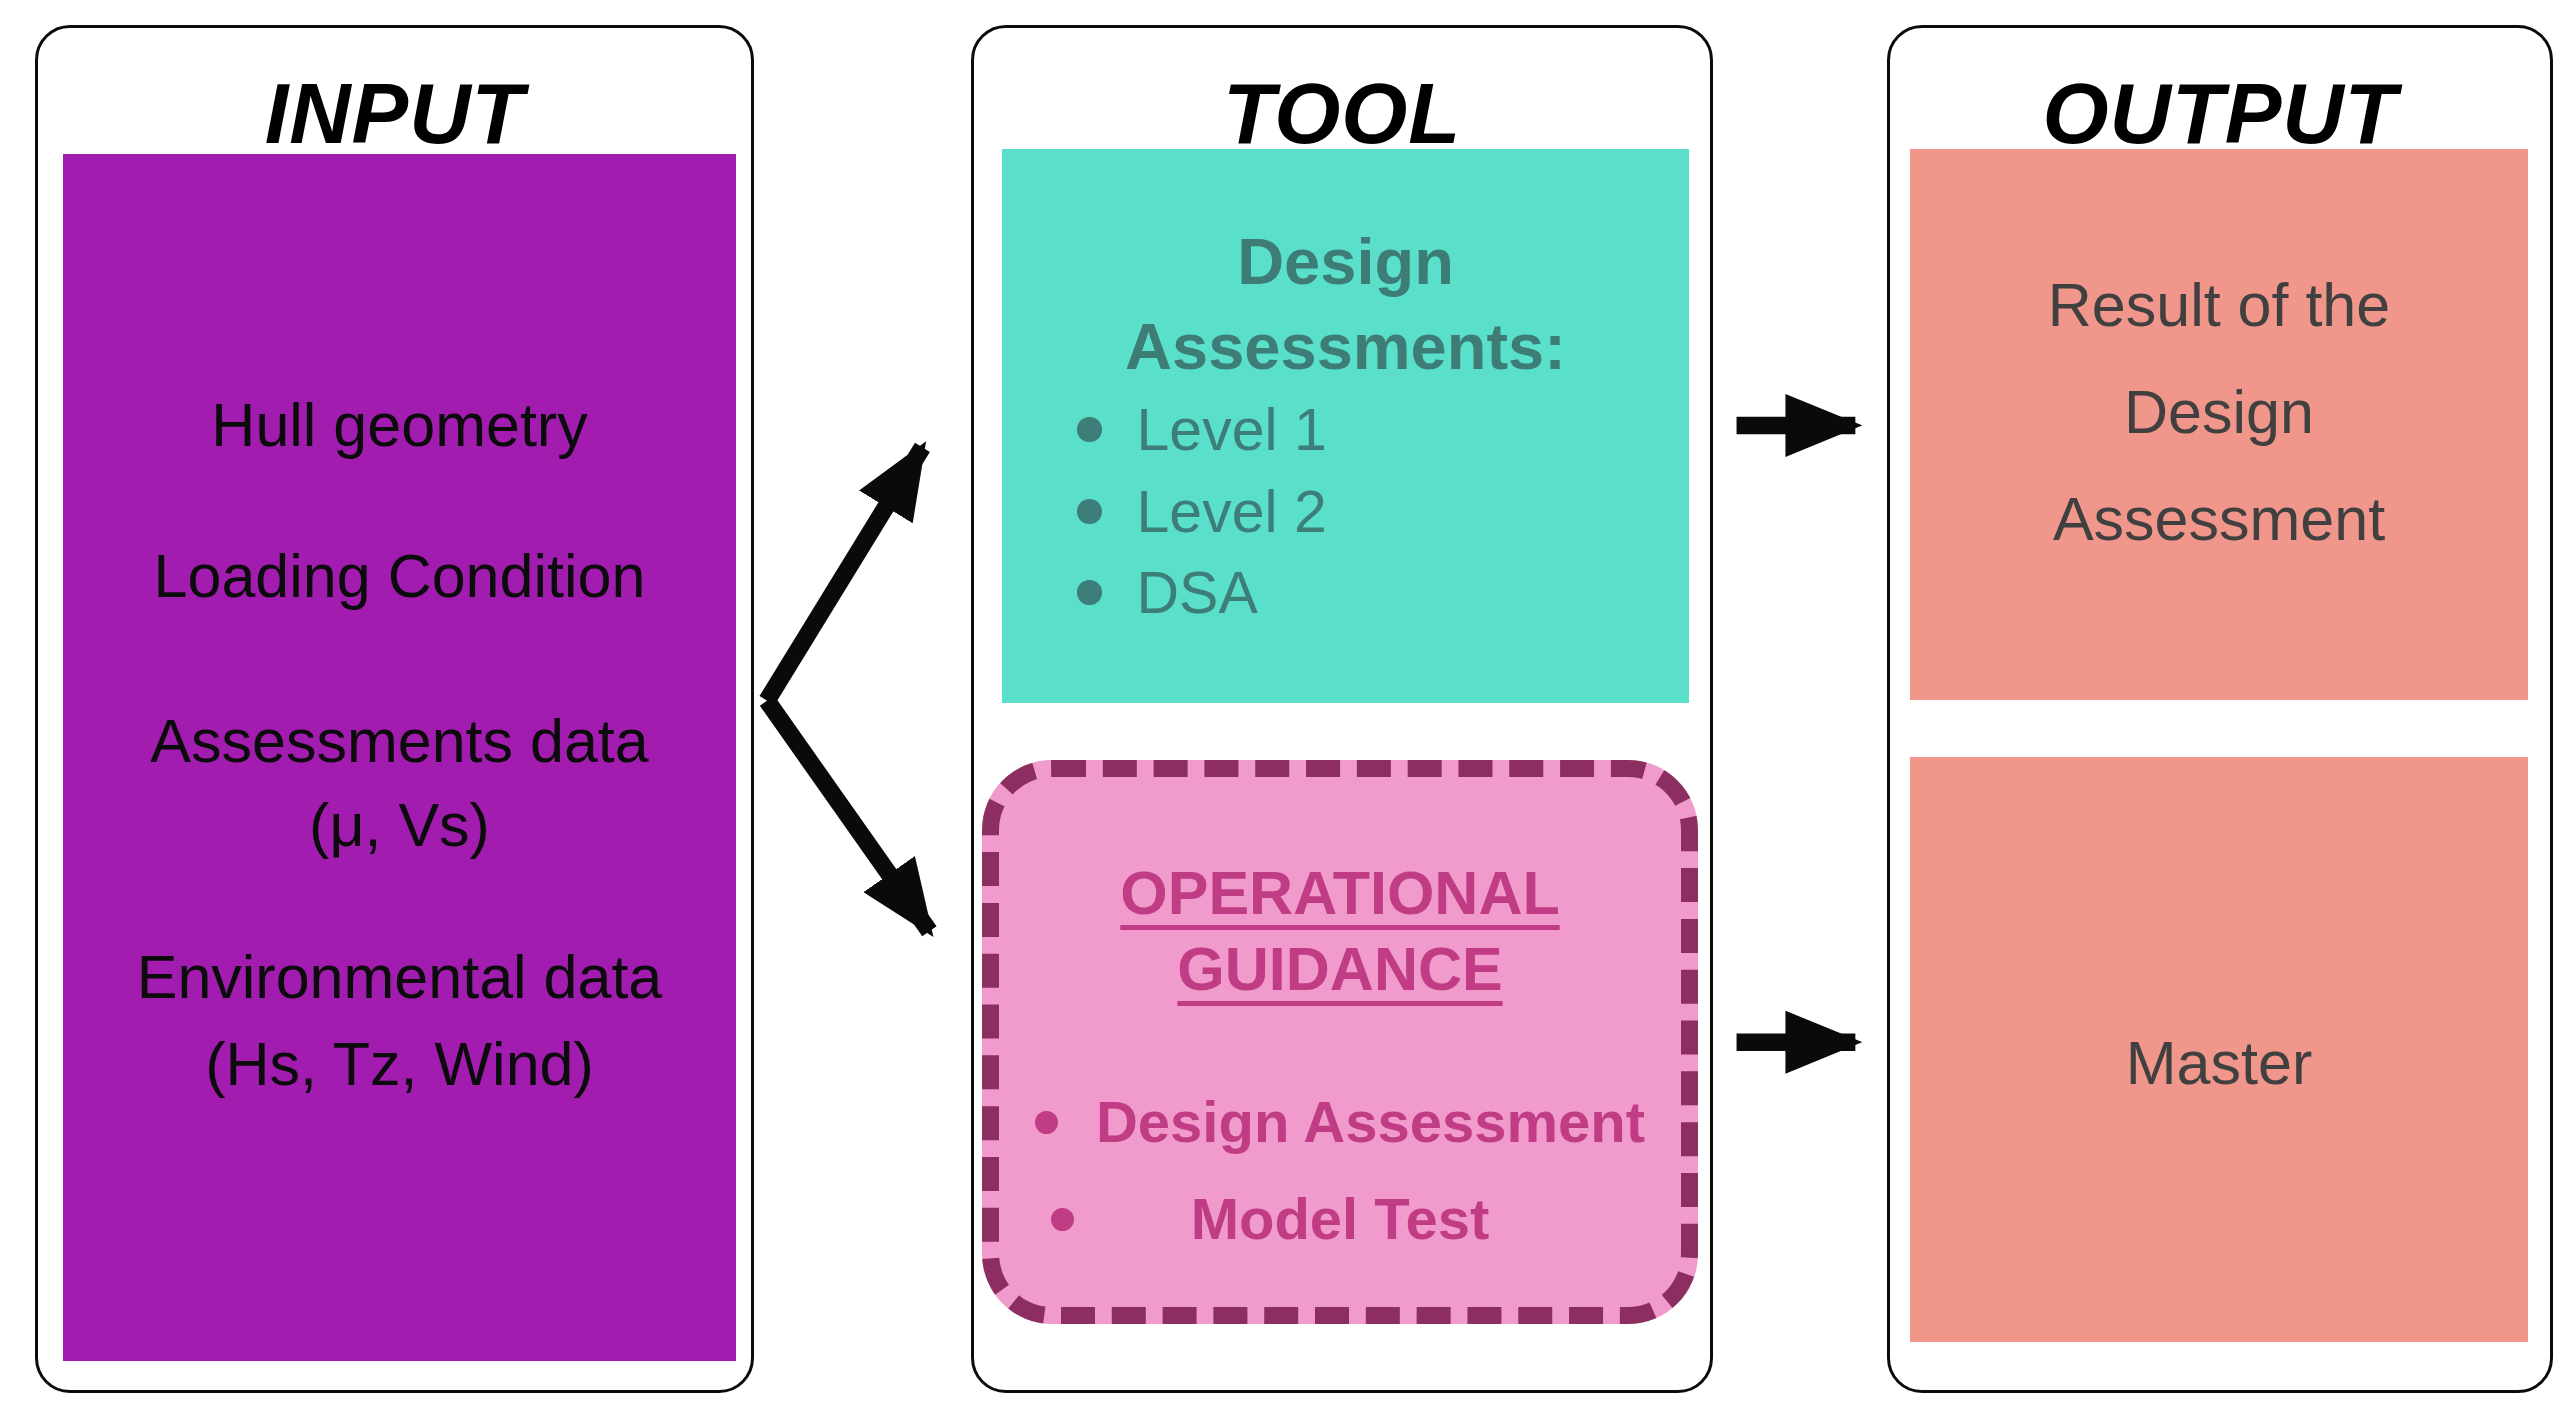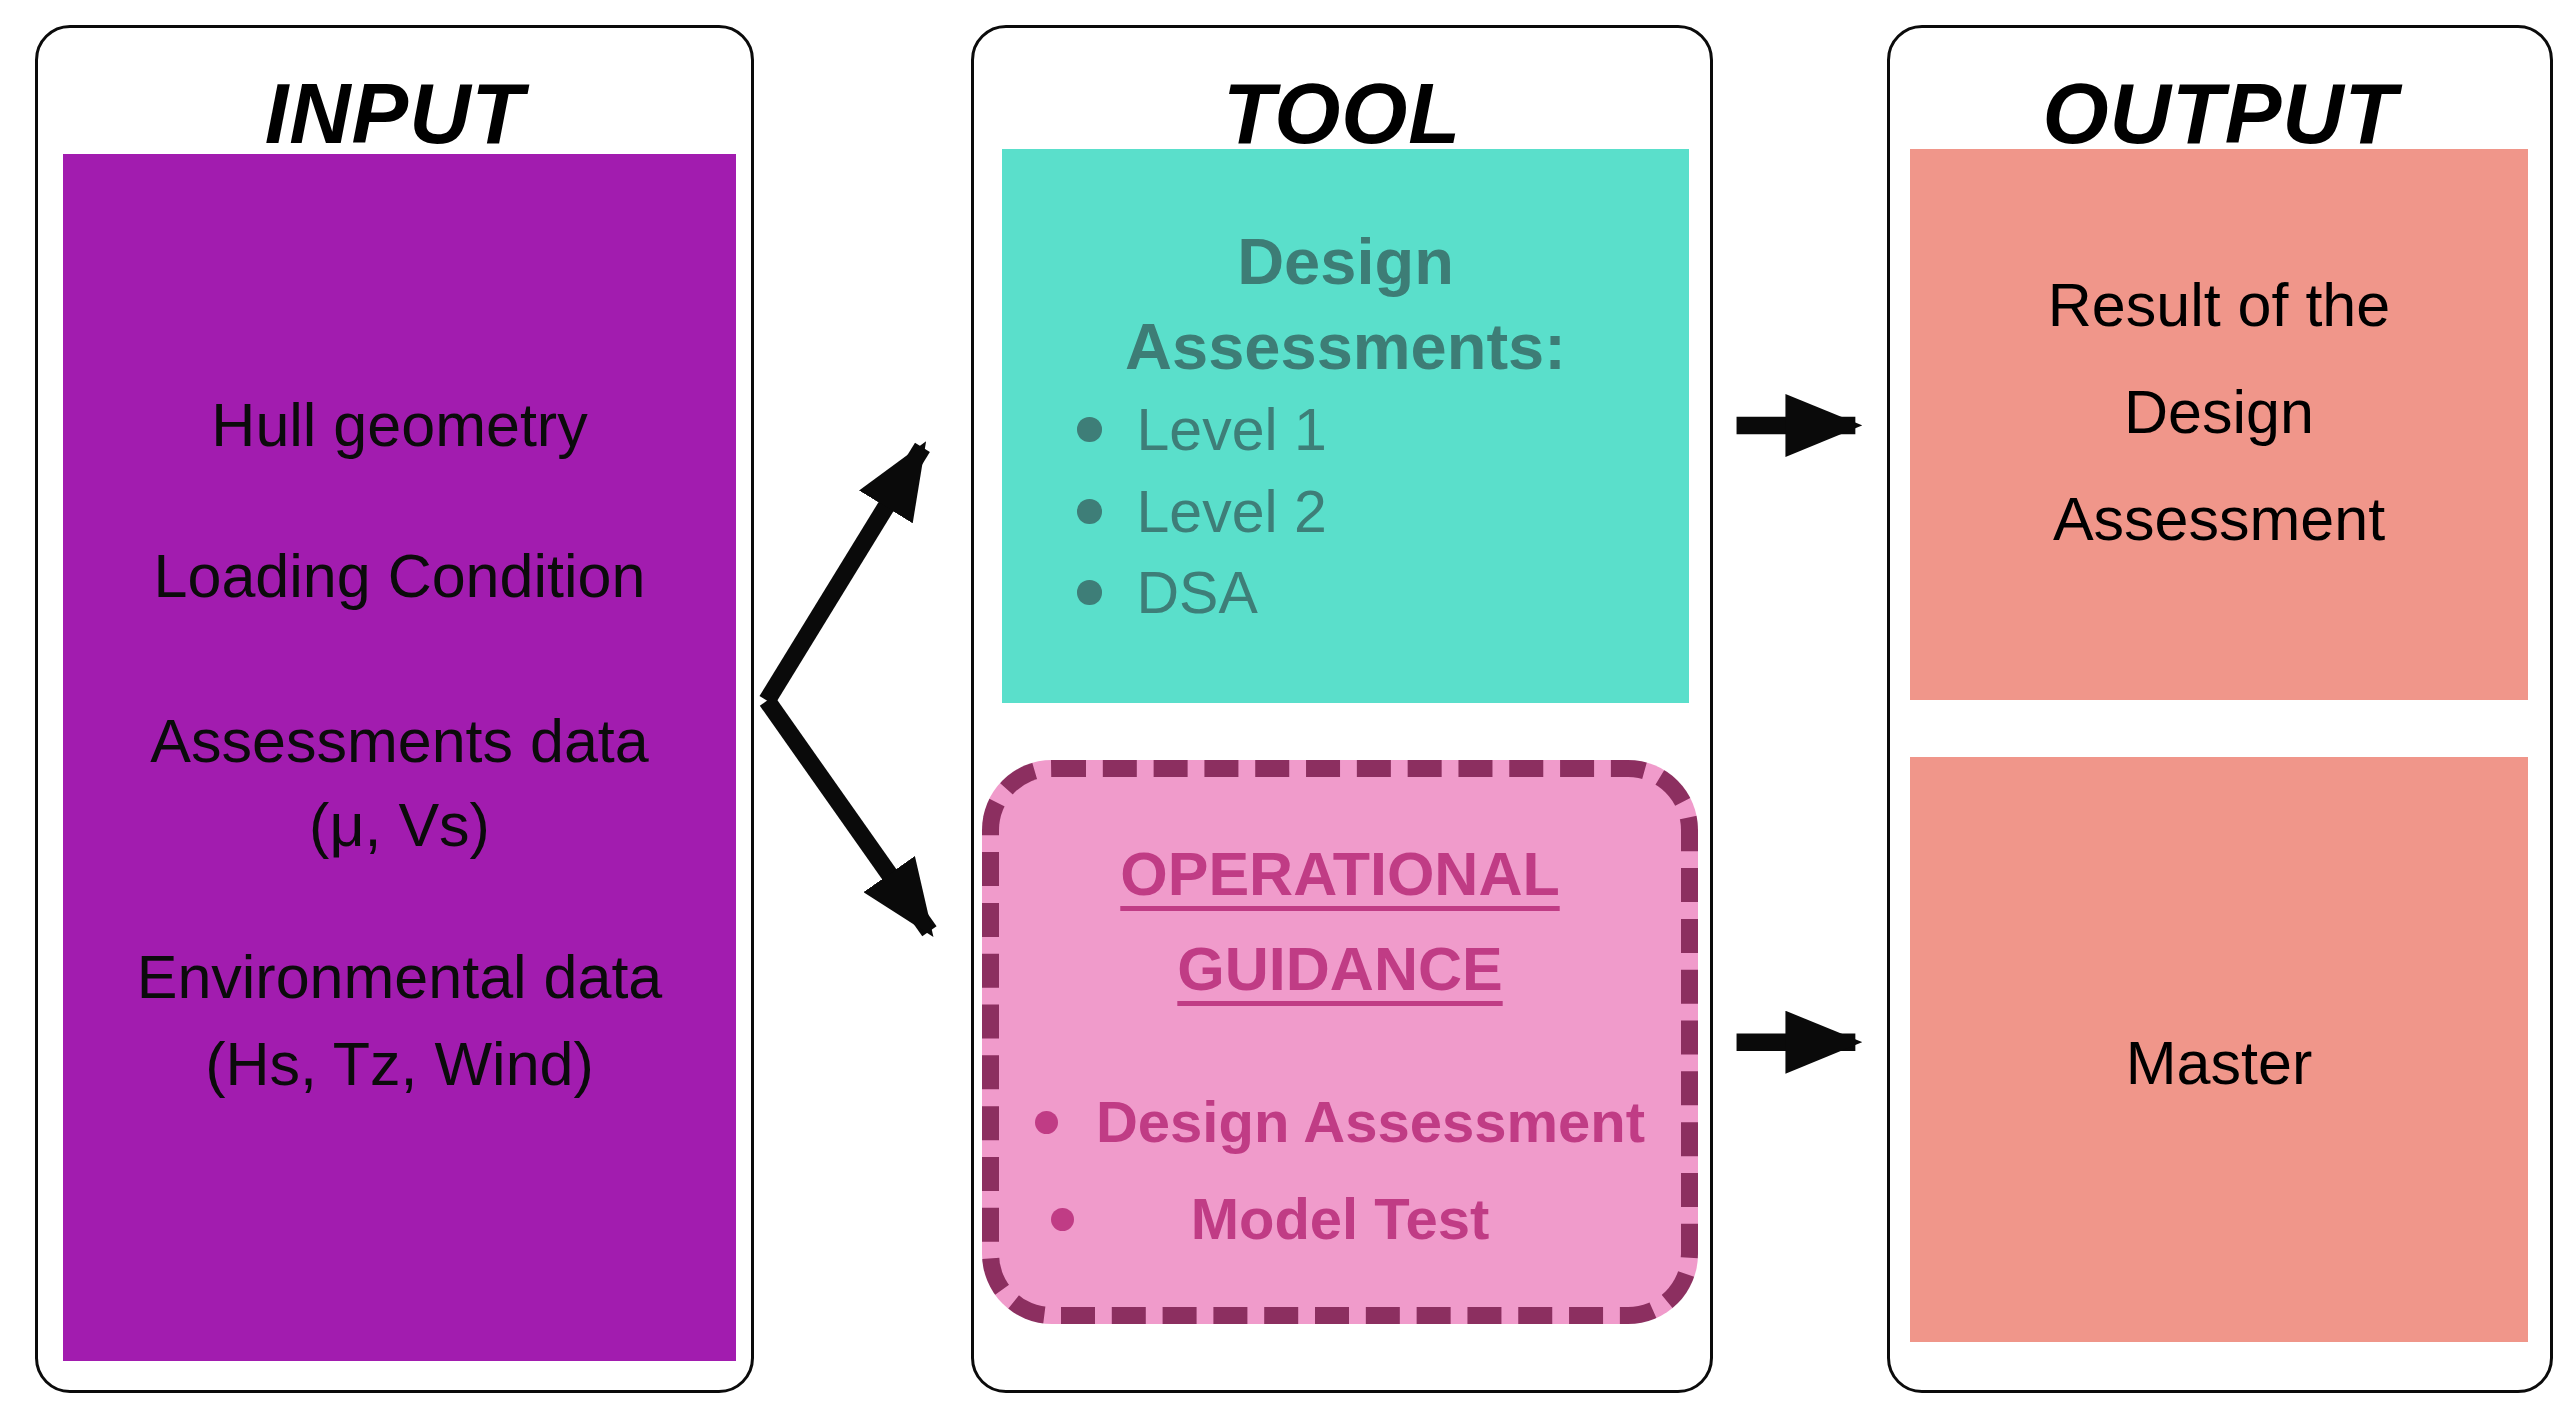--- a/index.html
+++ b/index.html
@@ -22,21 +22,21 @@
   .box-green{left:63px;top:154px;width:673px;height:1207px;background:#a21caf;}
   .box-teal{left:1002px;top:149px;width:687px;height:554px;background:#5ADFCB;}
   .box-pink{
     left:982px;top:760px;width:716px;height:564px;background:#F09BCB;
     border:17.5px dashed #8C2F60;border-radius:70px;
   }
   .box-salmon-1{left:1910px;top:149px;width:618px;height:551px;background:#F0968A;}
   .box-salmon-2{left:1910px;top:757px;width:618px;height:585px;background:#F0968A;}
   .tline{position:absolute;left:0;width:100%;height:79px;line-height:79px;text-align:center;}
   .green-text{font-size:61px;color:#0b0b0b;}
-  .salmon-text{font-size:61px;color:#000000;}
+  .salmon-text{font-size:61px;color:#404040;}
   .teal-title{font-size:65px;font-weight:bold;color:#3D7D76;}
   .teal-item{
     position:absolute;left:0;width:100%;height:79px;top:0;display:flex;align-items:center;
     padding-left:75px;box-sizing:border-box;font-size:59px;color:#3E7E78;
   }
   .teal-dot{width:24.5px;height:24.5px;border-radius:50%;background:#3E7E78;margin-right:35px;flex:0 0 auto;}
   .pink-line{
     position:absolute;left:0;width:100%;height:82px;line-height:82px;text-align:center;
     color:#C03C85;font-weight:bold;
   }
@@ -77,21 +77,21 @@
     <div class="teal-item" style="top:323px;">
       <span class="teal-dot"></span>
       <span>Level 2</span>
     </div>
     <div class="teal-item" style="top:404px;">
       <span class="teal-dot"></span>
       <span>DSA</span>
     </div>
   </div>
   <div class="fillbox box-pink">
-    <div class="pink-line pink-head" style="top:56px;">OPERATIONAL</div>
+    <div class="pink-line pink-head" style="top:75px;">OPERATIONAL</div>
     <div class="pink-line pink-head" style="top:151px;">GUIDANCE</div>
     <div class="pink-line pink-bullet-line" style="top:304px;">
       <span class="pink-dot"></span>
       <span>Design Assessment</span>
     </div>
     <div class="pink-line pink-bullet-line" style="top:381px;margin-top:20px;">
       <span class="pink-dot-abs"></span>
       <span>Model Test</span>
     </div>
   </div>

